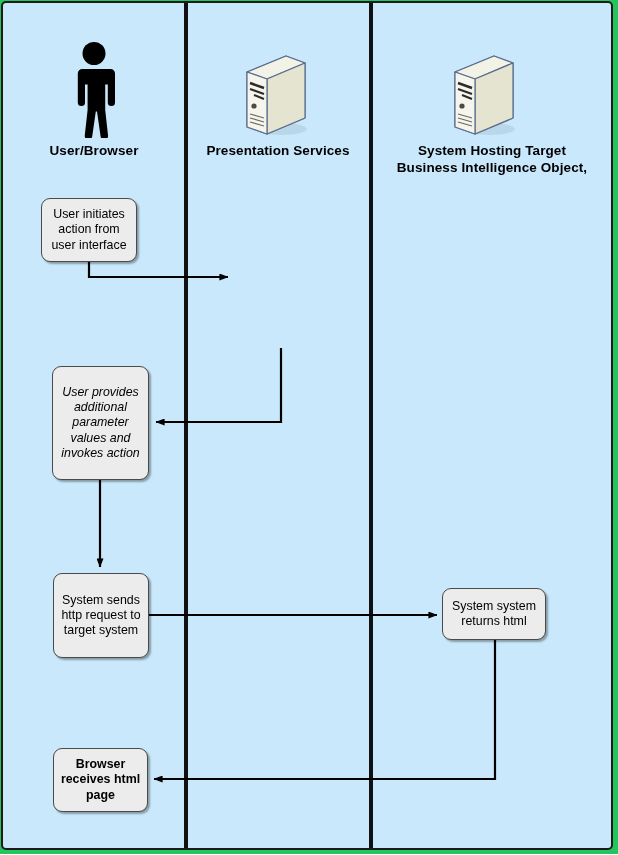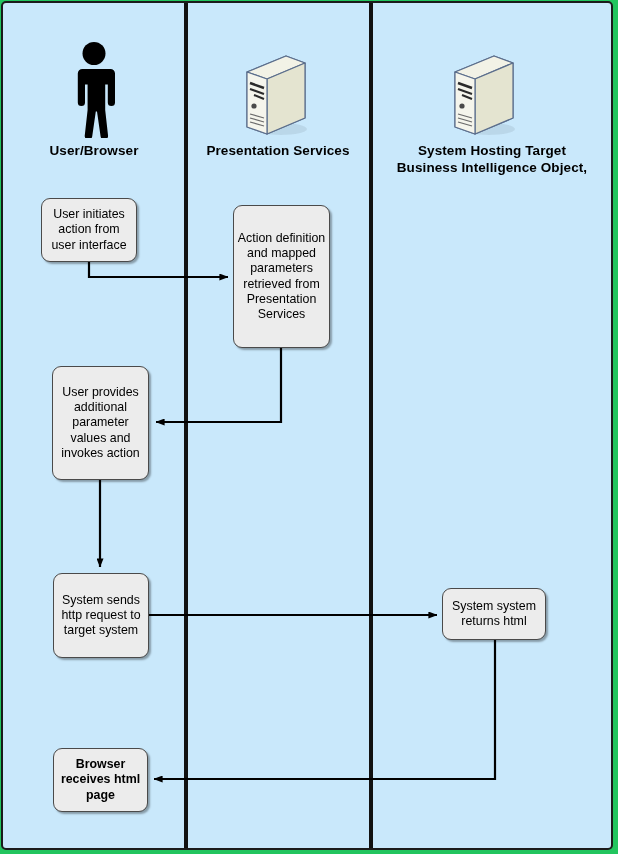--- a/index.html
+++ b/index.html
@@ -81,21 +81,21 @@
     justify-content: center;
     text-align: center;
     font-size: 12.4px;
     line-height: 15.2px;
     color: #000000;
     padding: 11px 3px;
     z-index: 5;
   }
   #node-user-initiates  { left: 41px;  top: 198px; width: 96px;  height: 64px; }
   #node-action-def      { left: 233px; top: 205px; width: 97px;  height: 143px; }
-  #node-user-provides   { left: 52px;  top: 366px; width: 97px;  height: 114px; }
+  #node-user-provides   { left: 52px;  top: 366px; width: 97px;  height: 114px; font-style: italic; }
   #node-browser-sends   { left: 53px;  top: 573px; width: 96px;  height: 85px; }
   #node-target-returns  { left: 442px; top: 588px; width: 104px; height: 52px; }
   #node-browser-receives{ left: 53px;  top: 748px; width: 95px;  height: 64px; font-weight: bold; }
 
   .connectors {
     position: absolute;
     left: 0; top: 0;
     width: 618px;
     height: 855px;
     pointer-events: none;
@@ -171,23 +171,20 @@
 
     <path d="M149,615 L437,615" fill="none" stroke="#000000" stroke-width="2.2" marker-end="url(#arrowhead)"></path>
 
     <path d="M495,640 L495,779 L154,779" fill="none" stroke="#000000" stroke-width="2.2" marker-end="url(#arrowhead)"></path>
   </svg>
 
   <div class="node-box" id="node-user-initiates">
     <span>User initiates action from user interface</span>
   </div>
 
-  <div class="node-box" id="node-action-def">
-    <span>Action definition and mapped parameters retrieved from Presentation Services</span>
-  </div>
 
   <div class="node-box" id="node-user-provides">
     <span>User provides additional parameter values and invokes action</span>
   </div>
 
   <div class="node-box" id="node-browser-sends">
     <span>System sends http request to target system</span>
   </div>
 
   <div class="node-box" id="node-target-returns">

